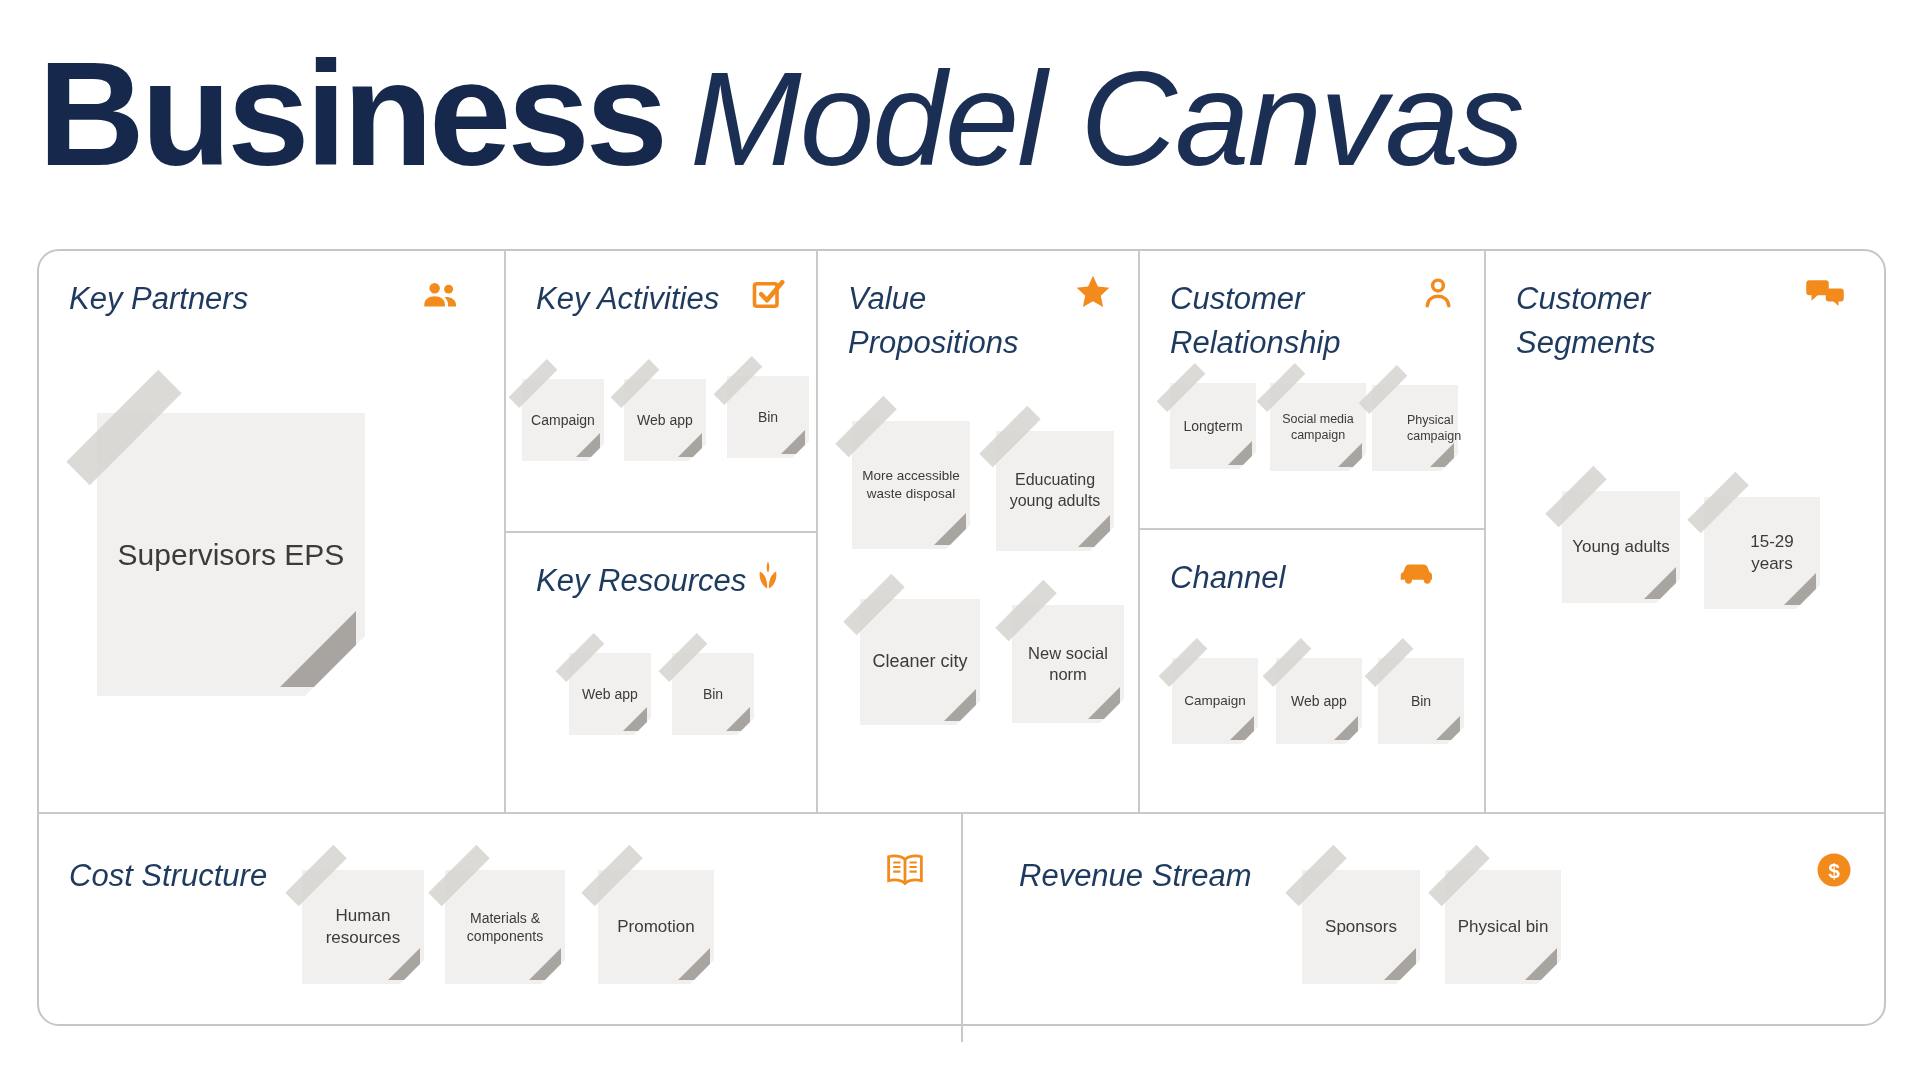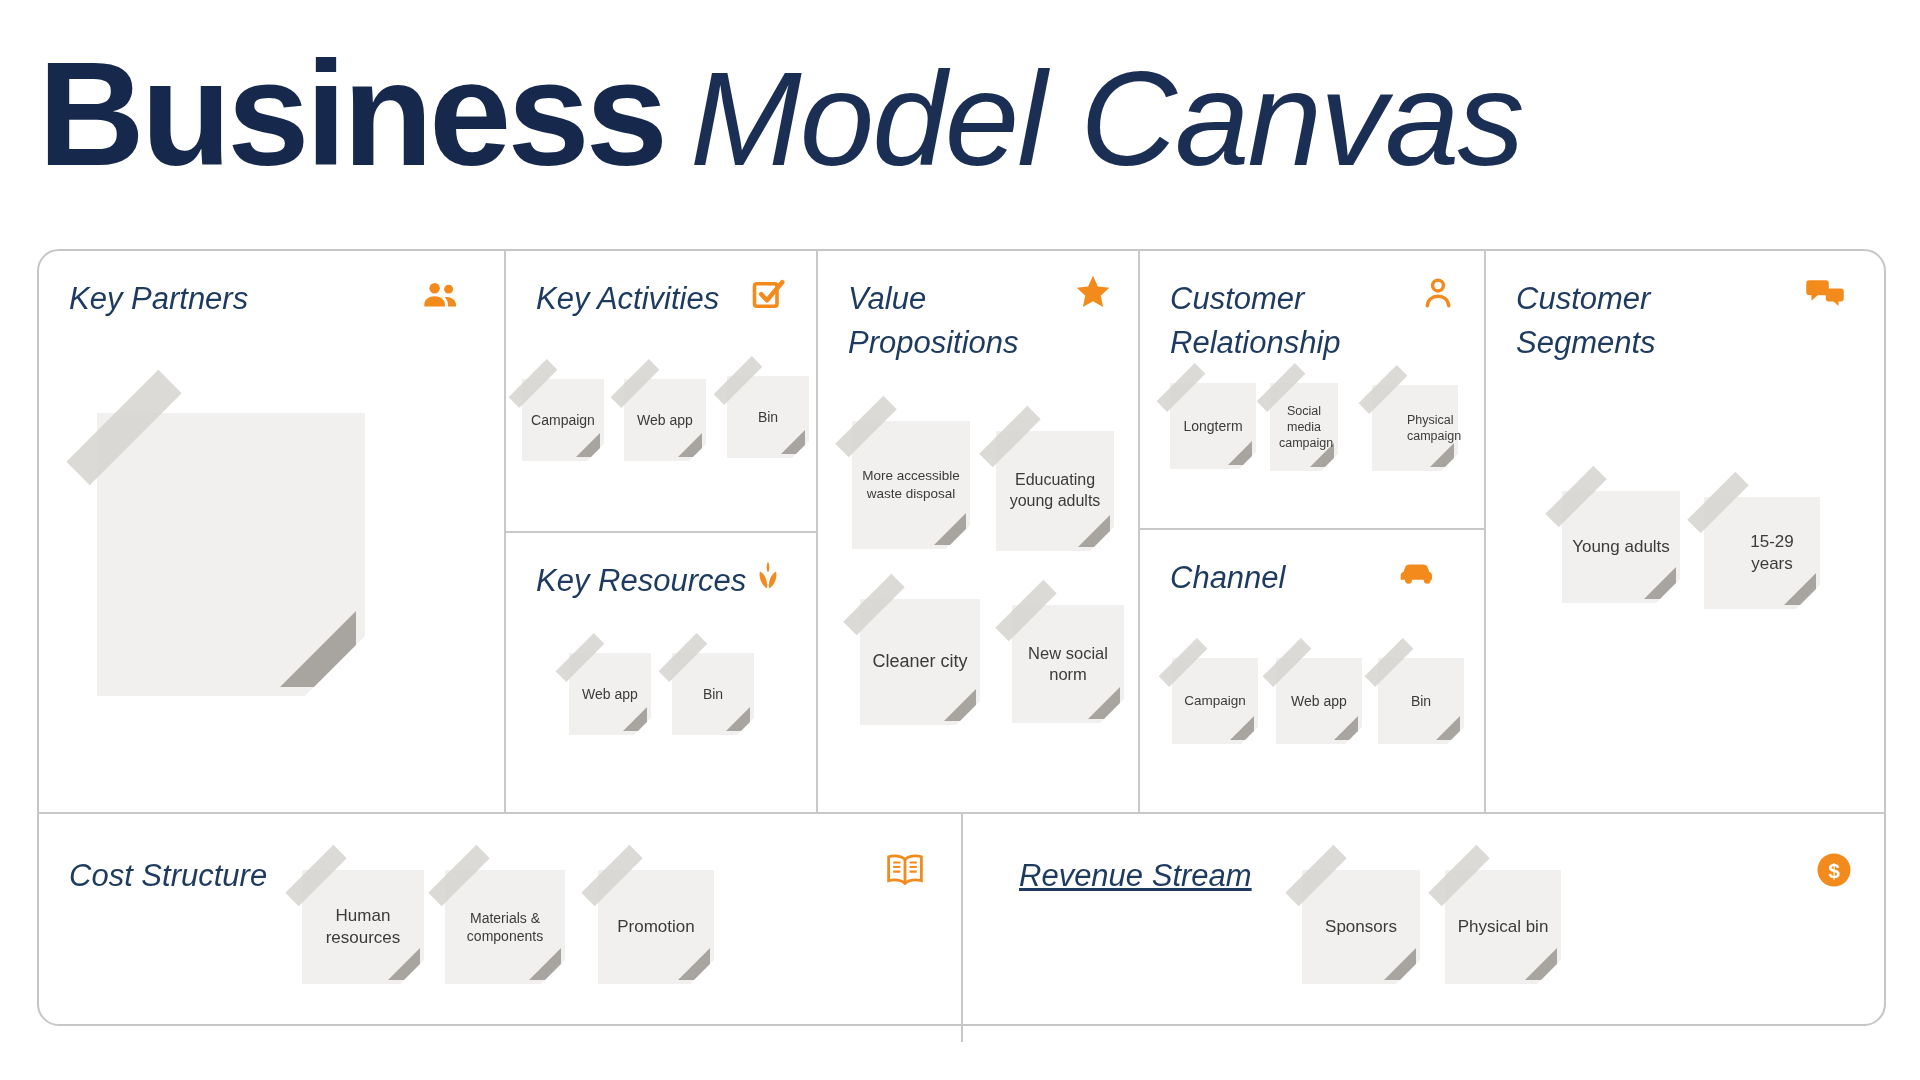--- a/index.html
+++ b/index.html
@@ -63,20 +63,21 @@
     <span class="sec-icon" style="right:44px;top:28px;">
       <svg width="40" height="32" viewBox="0 0 26 20" fill="#F28A1C">
         <circle cx="9.5" cy="5.6" r="3.4"></circle>
         <path d="M2.8 16.2c0-3.4 3-5.4 6.7-5.4s6.7 2 6.7 5.4v1.2H2.8z"></path>
         <circle cx="18.6" cy="6.2" r="2.9"></circle>
         <path d="M17.6 11.3c3.2.3 5.8 2.2 5.8 5v1.1h-5.2v-1.2c0-1.9-.8-3.5-2.2-4.7.5-.1 1-.2 1.6-.2z"></path>
       </svg>
     </span>
     <div class="note lg" style="left:58px;top:162px;width:268px;height:283px;">
       <span class="tape"></span>
+      <span class="ntext" style="font-size:30px;">Supervisors EPS</span>
     </div>
   </section>
 
   <section class="sec" style="left:467px;top:0;width:310px;height:280px;">
     <h2 class="sec-title">Key Activities</h2>
     <span class="sec-icon" style="right:30px;top:26px;">
       <svg width="36" height="36" viewBox="0 0 24 24" fill="none" stroke="#F28A1C" stroke-width="2.4">
         <rect x="3" y="4.5" width="15" height="15" rx="1.5"></rect>
         <path d="M7.5 11.5l3.8 4L21.5 3.5" stroke-linecap="round" stroke-linejoin="round" stroke-width="3"></path>
       </svg>
@@ -144,21 +145,21 @@
     <span class="sec-icon" style="right:28px;top:24px;">
       <svg width="36" height="36" viewBox="0 0 24 24" fill="none" stroke="#F28A1C" stroke-width="2.3" stroke-linecap="round">
         <circle cx="12" cy="7" r="3.6"></circle>
         <path d="M4.8 20.5c.5-4 3.4-6.3 7.2-6.3s6.7 2.3 7.2 6.3"></path>
       </svg>
     </span>
     <div class="note sm" style="left:30px;top:132px;width:86px;height:86px;">
       <span class="tape"></span>
       <span class="ntext" style="font-size:14px;">Longterm</span>
     </div>
-    <div class="note sm" style="left:130px;top:132px;width:68px;height:88px;">
+    <div class="note sm" style="left:130px;top:132px;width:96px;height:88px;">
       <span class="tape"></span>
       <span class="ntext" style="font-size:12.5px;">Social media campaign</span>
     </div>
     <div class="note sm" style="left:232px;top:134px;width:86px;height:86px;padding-left:35px;">
       <span class="tape"></span>
       <span class="ntext" style="font-size:12.5px;">Physical campaign</span>
     </div>
   </section>
 
   <section class="sec" style="left:1101px;top:279px;width:344px;height:282px;">
@@ -221,21 +222,21 @@
       <span class="tape"></span>
       <span class="ntext" style="font-size:14px;">Materials &amp; components</span>
     </div>
     <div class="note md" style="left:559px;top:56px;width:116px;height:114px;">
       <span class="tape"></span>
       <span class="ntext" style="font-size:17px;">Promotion</span>
     </div>
   </section>
 
   <section class="sec" style="left:924px;top:563px;width:921px;height:214px;">
-    <h2 class="sec-title low" style="left:56px;text-decoration:underline;">Revenue Stream</h2>
+    <h2 class="sec-title low" style="left:56px;">Revenue Stream</h2>
     <span class="sec-icon" style="right:32px;top:38px;">
       <svg width="36" height="36" viewBox="0 0 24 24">
         <circle cx="12" cy="12" r="11" fill="#F28A1C"></circle>
         <text x="12" y="17" text-anchor="middle" font-size="14" font-weight="bold" fill="#ffffff">$</text>
       </svg>
     </span>
     <div class="note md" style="left:339px;top:56px;width:118px;height:114px;">
       <span class="tape"></span>
       <span class="ntext" style="font-size:17px;">Sponsors</span>
     </div>

